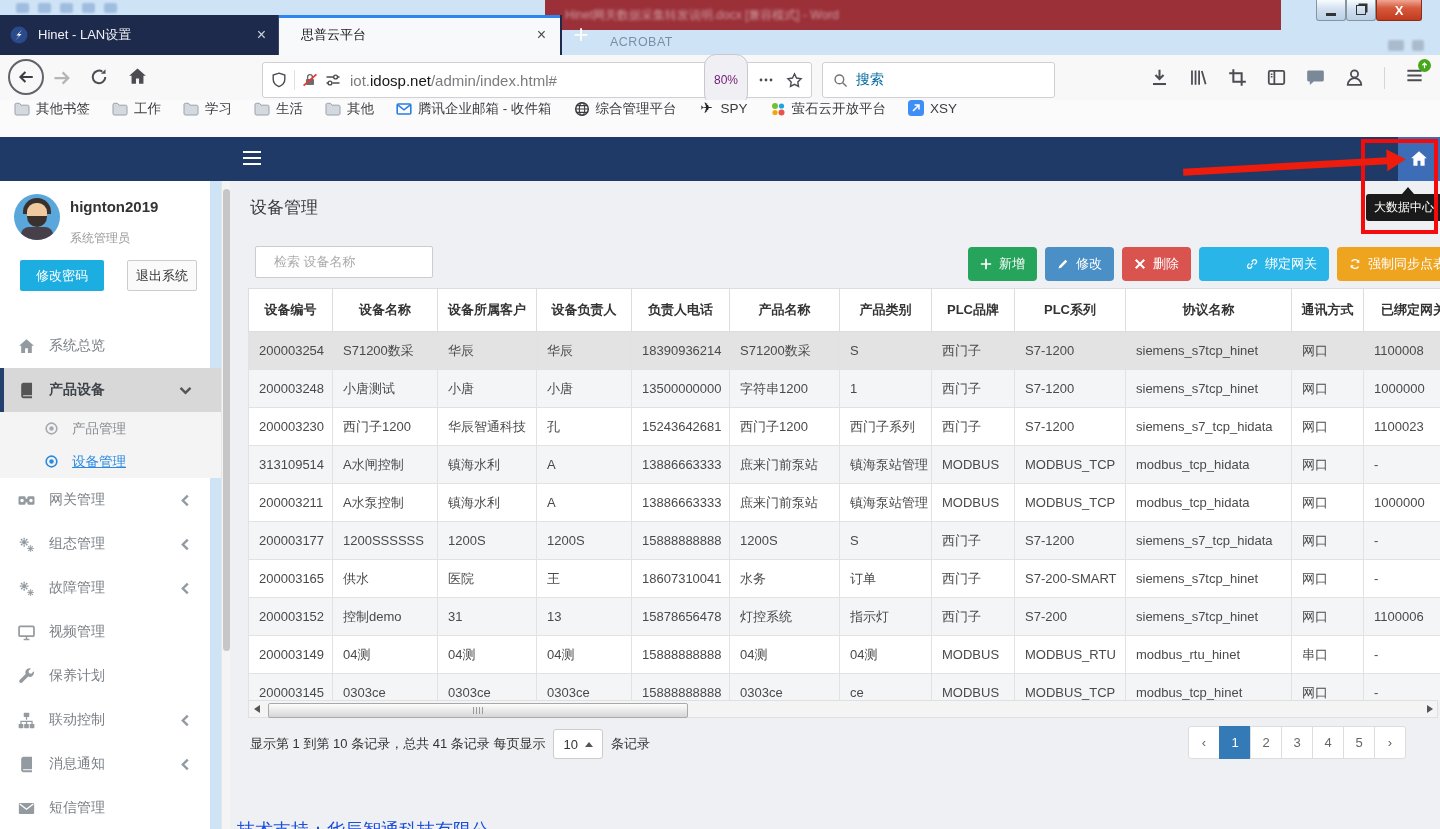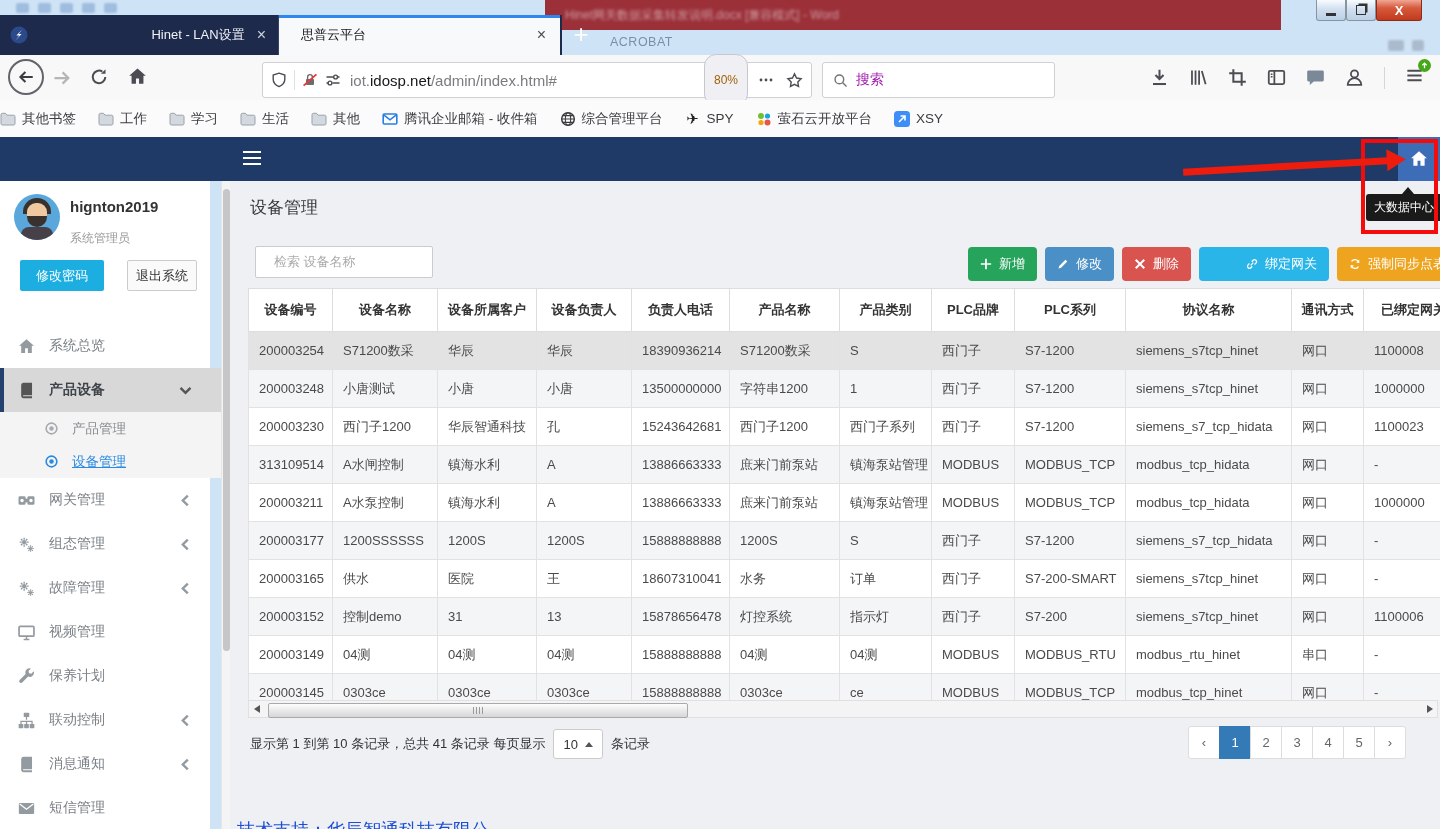--- a/index.html
+++ b/index.html
@@ -18,21 +18,21 @@
   .wb{height:21px;border:1px solid #87959f;border-top:none;box-sizing:border-box;border-radius:0 0 3px 3px;
       background:linear-gradient(#f8fcfe,#d2e0f0 45%,#bad0e6);display:flex;align-items:center;justify-content:center;}
   .wb-min{width:30px;} .wb-res{width:30px;}
   .wb-close{width:46px;background:linear-gradient(#f0a695,#d65a3d 40%,#c13a1d);border-color:#8e2b16;color:#fff;font-weight:bold;font-size:13px;}
   .min-glyph{width:10px;height:3px;background:#333;margin-top:8px;}
   .res-glyph{width:8px;height:8px;border:1.5px solid #333;box-shadow:2px -2px 0 -0.5px #333;}
   .login-blob{position:absolute;width:16px;height:11px;border-radius:2px;background:#8795a5;opacity:.5;filter:blur(1px);}
 
   
   .tabstrip{left:0;top:15px;width:562px;height:40px;background:#1e2a4c;}
-  .tab1{position:absolute;left:0;top:0;width:278px;height:40px;border-right:1px solid #3a4566;display:flex;align-items:center;text-align:right;}
+  .tab1{position:absolute;left:0;top:0;width:278px;height:40px;border-right:1px solid #3a4566;display:flex;align-items:center;}
   .tab1-title{color:#f1f2f5;font-size:13px;margin-left:10px;flex:1;white-space:nowrap;overflow:hidden;}
   .tab-close1{color:#cfd3dd;font-size:16px;margin:0 12px;}
   .tab2{position:absolute;left:279px;top:0;width:281px;height:40px;background:#f8f9fa;display:flex;align-items:center;}
   .tab2::before{content:"";position:absolute;left:0;top:0;width:100%;height:3px;background:#2e86ef;}
   .tab2-title{color:#15141a;font-size:13px;margin-left:22px;flex:1;}
   .tab-close2{color:#4a4a4f;font-size:16px;margin:0 14px;}
   .favicon{width:18px;height:18px;margin-left:10px;flex:0 0 18px;}
   .newtab{left:566px;top:20px;width:30px;height:30px;color:#fdfdfd;font-size:26px;line-height:28px;text-align:center;font-weight:300;}
 
   
@@ -42,33 +42,33 @@
     display:flex;align-items:center;justify-content:center;color:#3c3c42;}
   .back-btn .ico{width:18px;height:18px;}
   .fwd-btn{left:52px;top:68px;width:20px;height:20px;color:#b5b5b9;}
   .reload-btn{left:90px;top:68px;width:18px;height:18px;}
   .home-tb{left:128px;top:67px;width:19px;height:19px;}
   .urlbox{left:262px;top:62px;width:550px;height:36px;background:#fff;border:1px solid #d0d0d4;border-radius:3px;
     box-sizing:border-box;display:flex;align-items:center;padding:0 8px;}
   .url-sep{width:1px;height:20px;background:#e0e0e3;margin:0 7px;}
   .urltext{flex:1;font-size:15px;white-space:nowrap;overflow:hidden;}
   .url-gray{color:#7b7b80;} .url-dark{color:#17171b;}
-  .zoom-pill{border:1px solid #c8c8cc;background:#f0f0f4;border-radius:12px;font-size:12px;color:#a16207;padding:18px 9px;margin-right:10px;}
+  .zoom-pill{border:1px solid #c8c8cc;background:#f0f0f4;border-radius:12px;font-size:12px;color:#701a75;padding:18px 9px;margin-right:10px;}
   .searchbox{left:822px;top:62px;width:233px;height:36px;background:#fff;border:1px solid #d0d0d4;border-radius:3px;
     box-sizing:border-box;display:flex;align-items:center;padding:0 10px;}
-  .search-ph{color:#a21caf;font-size:14px;margin-left:8px;}
+  .search-ph{color:#0369a1;font-size:14px;margin-left:8px;}
   .nav-right{left:1150px;top:66px;display:flex;align-items:center;gap:20px;}
   .nav-right .ico{width:19px;height:19px;}
   .nav-divider{width:1px;height:22px;background:#d6d6da;}
   .ff-menu-wrap{position:relative;}
   .up-badge{position:absolute;right:-7px;top:-7px;width:13px;height:13px;border-radius:50%;background:#45a818;display:flex;align-items:center;justify-content:center;}
   .up-badge svg{width:9px;height:9px;}
 
   
-  .bmbar{left:0;top:100px;width:1440px;height:37px;background:#fbfbfc;display:flex;align-items:center;box-sizing:border-box;}
+  .bmbar{left:0;top:100px;width:1440px;height:37px;background:#fbfbfc;display:flex;align-items:flex-start;padding-left:14px;box-sizing:border-box;}
   .bm-item{display:flex;align-items:center;margin-right:22px;color:#3c3c40;font-size:13.5px;white-space:nowrap;}
   .bm-item .ico{width:16px;height:16px;margin-right:6px;color:#3c3c40;}
   .plane-glyph{font-size:15px;color:#222;}
 
   
   .topbar{left:0;top:137px;width:1440px;height:44px;background:#1f3a66;}
   .hamburger{left:243px;top:151px;width:18px;height:14px;display:flex;flex-direction:column;justify-content:space-between;}
   .hamburger i{display:block;height:2px;background:#fff;}
   .home-block{left:1398px;top:137px;width:42px;height:44px;background:#3d6db6;display:flex;align-items:center;justify-content:center;}
   .home-block .ico{width:18px;height:18px;color:#fff;}

